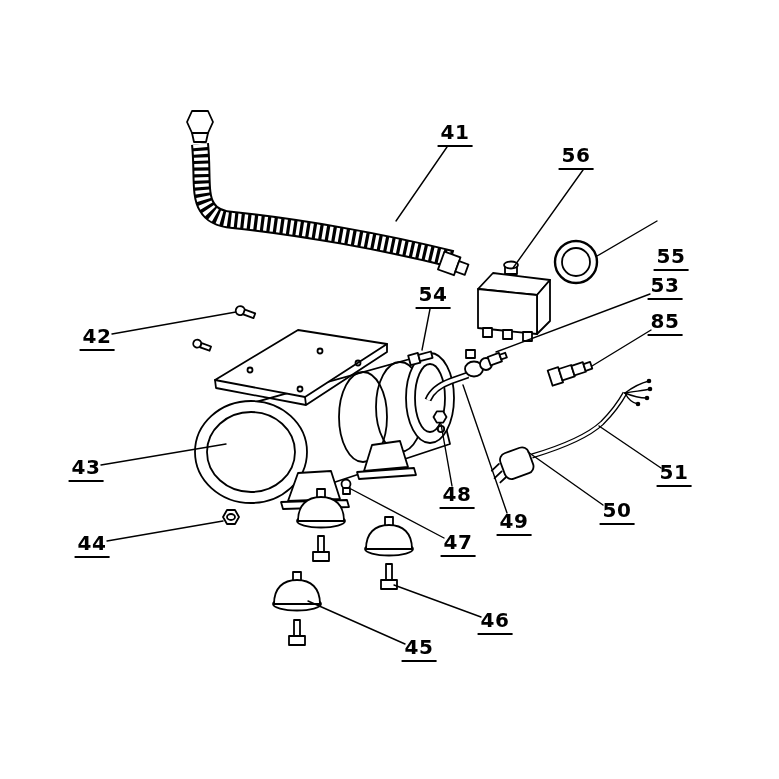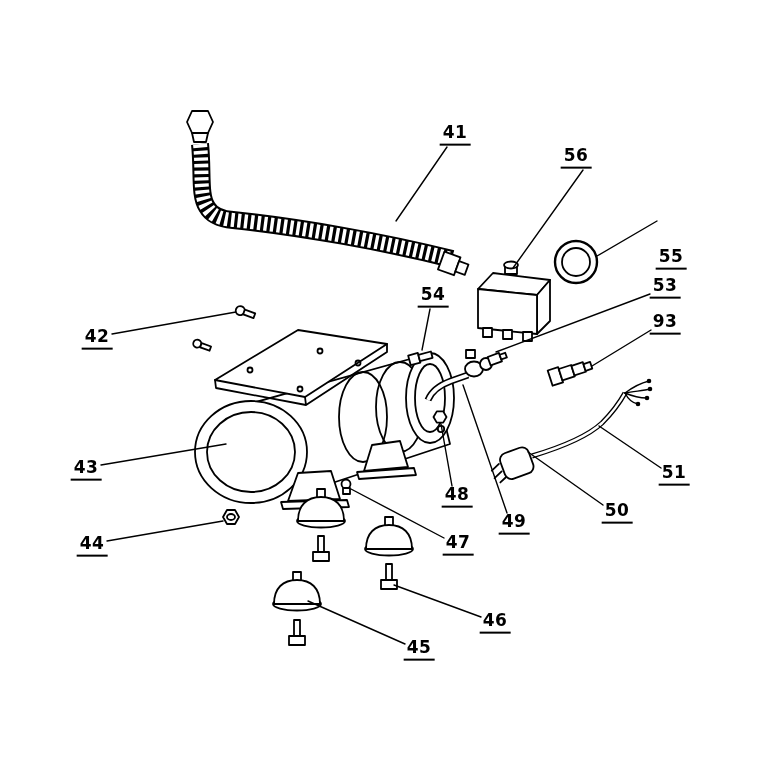--- a/index.html
+++ b/index.html
@@ -6,21 +6,21 @@
   body{
     width:779px;height:779px;background:#ffffff;position:relative;overflow:hidden;
     font-family:"DejaVu Sans","Liberation Sans",sans-serif;
   }
   .stage{position:absolute;inset:0;}
   svg.artwork{position:absolute;top:0;left:0;}
   #label-layer{position:absolute;inset:0;pointer-events:none;}
   .part-label{
     position:absolute;
     transform:translate(-50%,-52%);
-    font-weight:bold;font-size:17px;color:#000;
+    font-weight:bold;font-size:20px;color:#000;
     border-bottom:2px solid #000;
     padding:0 3px 2px;line-height:1.05;letter-spacing:.5px;
     white-space:nowrap;
   }
 </style>
 </head>
 <body>
 
 <div class="stage">
 
@@ -202,19 +202,19 @@
       <div class="part-label" style="left: 97px; top: 339px;">42</div>
       <div class="part-label" style="left: 86px; top: 470px;">43</div>
       <div class="part-label" style="left: 92px; top: 546px;">44</div>
       <div class="part-label" style="left: 419px; top: 650px;">45</div>
       <div class="part-label" style="left: 495px; top: 623px;">46</div>
       <div class="part-label" style="left: 458px; top: 545px;">47</div>
       <div class="part-label" style="left: 457px; top: 497px;">48</div>
       <div class="part-label" style="left: 514px; top: 524px;">49</div>
       <div class="part-label" style="left: 617px; top: 513px;">50</div>
       <div class="part-label" style="left: 674px; top: 475px;">51</div>
-      <div class="part-label" style="left: 665px; top: 324px;">93</div>
+      <div class="part-label" style="left: 665px; top: 324px;">85</div>
       <div class="part-label" style="left: 665px; top: 288px;">53</div>
       <div class="part-label" style="left: 433px; top: 297px;">54</div>
       <div class="part-label" style="left: 671px; top: 214px; margin-top: 45px;">55</div>
       <div class="part-label" style="left: 576px; top: 158px;">56</div>
     </div>
 </div>
 
 </body></html>

